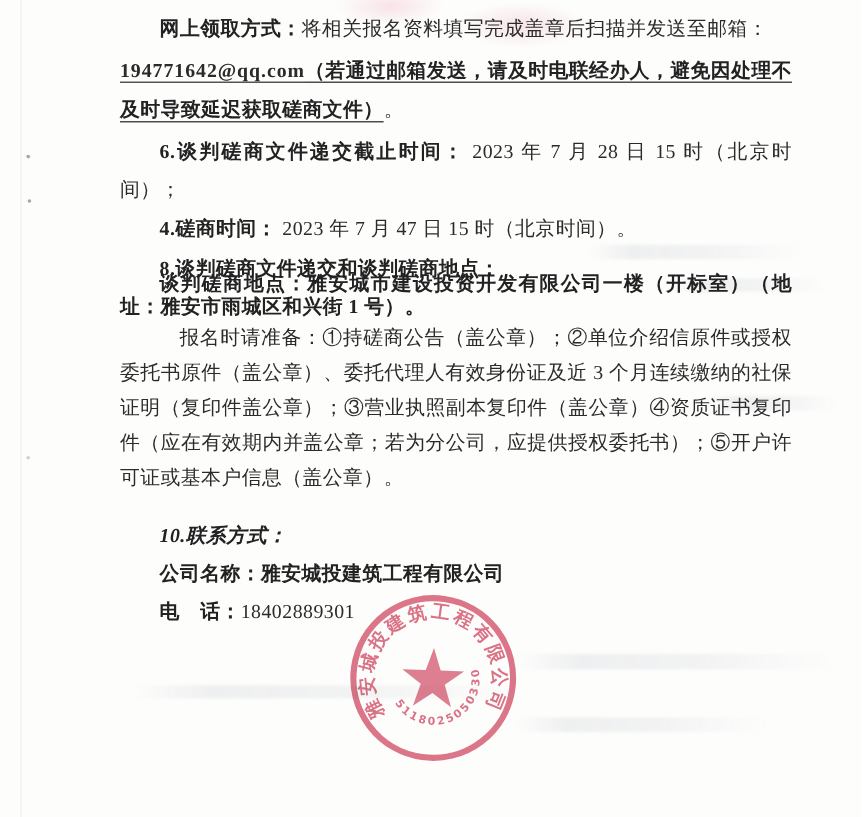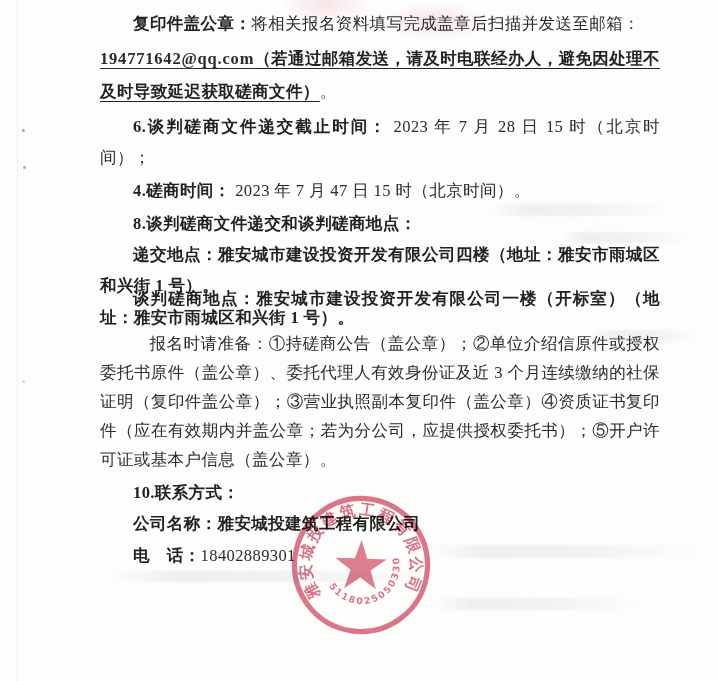--- a/index.html
+++ b/index.html
@@ -39,21 +39,21 @@
   }
   .mono-email{letter-spacing:0.8px;}
   p.p-email{line-height:33px;margin-top:3px;}
   p.p-item6{margin-top:3px;}
   p.p-item7{margin-top:2px;}
   p.p-item8{margin-top:2px;}
   p.p-submit{margin-top:0px;}
   p.p-nego{margin-top:-12px;line-height:19px;}
   p.p-item9{margin-top:17px;}
   p.p-prep{margin-top:2px;line-height:29px;}
-  p.p-item10{margin-top:3px;}
+  p.p-item10{margin-top:19px;font-style:italic;}
   .contact p{line-height:31.5px;}
   
   .seal{
     position:absolute;left:286px;top:489px;
     width:150px;height:152px;
     mix-blend-mode:multiply;
     opacity:0.92;
     pointer-events:none;
   }
   
@@ -87,31 +87,30 @@
 <div class="bleed" style="left:430px;top:545px;width:270px;height:13px;"></div>
 <div class="bleed" style="left:430px;top:598px;width:210px;height:12px;"></div>
 <div class="bleed" style="left:110px;top:571px;width:330px;height:11px;"></div>
 
 <div class="speck" style="left:22px;top:129px;"></div>
 <div class="speck" style="left:23px;top:166px;"></div>
 <div class="speck" style="left:22px;top:380px;opacity:.5;"></div>
 
 <div class="doc">
 
-  <p class="indent2"><span class="b">复印件盖公章：</span><span>将相关报名资料填写完成盖章后扫描并发送至邮箱：</span></p>
+  <p class="indent2"><span class="b">网上领取方式：</span><span>将相关报名资料填写完成盖章后扫描并发送至邮箱：</span></p>
 
   <p class="p-email"><span class="u mono-email">194771642@qq.com</span><span class="b u">（若通过邮箱发送，请及时电联经办人，避免因处理不及时导致延迟获取磋商文件）</span><span>。</span></p>
 
   <p class="indent2 p-item6"><span class="b">6.谈判磋商文件递交截止时间：</span><span> 2023 年 7 月 28 日 15 时（北京时间）；</span></p>
 
   <p class="indent2 p-item7"><span class="b">4.磋商时间：</span><span> 2023 年 7 月 47 日 15 时（北京时间）。</span></p>
 
   <p class="indent2 p-item8"><span class="b">8.谈判磋商文件递交和谈判磋商地点：</span></p>
 
-  <p class="indent2 p-submit b">递交地点：雅安城市建设投资开发有限公司四楼（地址：雅安市雨城区和兴街 1 号）。</p>
 
   <p class="indent2 p-nego b">谈判磋商地点：雅安城市建设投资开发有限公司一楼（开标室）（地址：雅安市雨城区和兴街 1 号）。</p>
 
 
   <p class="indent3 p-prep">报名时请准备：①持磋商公告（盖公章）；②单位介绍信原件或授权委托书原件（盖公章）、委托代理人有效身份证及近 3 个月连续缴纳的社保证明（复印件盖公章）；③营业执照副本复印件（盖公章）④资质证书复印件（应在有效期内并盖公章；若为分公司，应提供授权委托书）；⑤开户许可证或基本户信息（盖公章）。</p>
 
   <p class="indent2 p-item10 b">10.联系方式：</p>
 
   <div class="contact">
     <p class="indent2"><span class="b">公司名称：</span><span class="b">雅安城投建筑工程有限公司</span></p>

